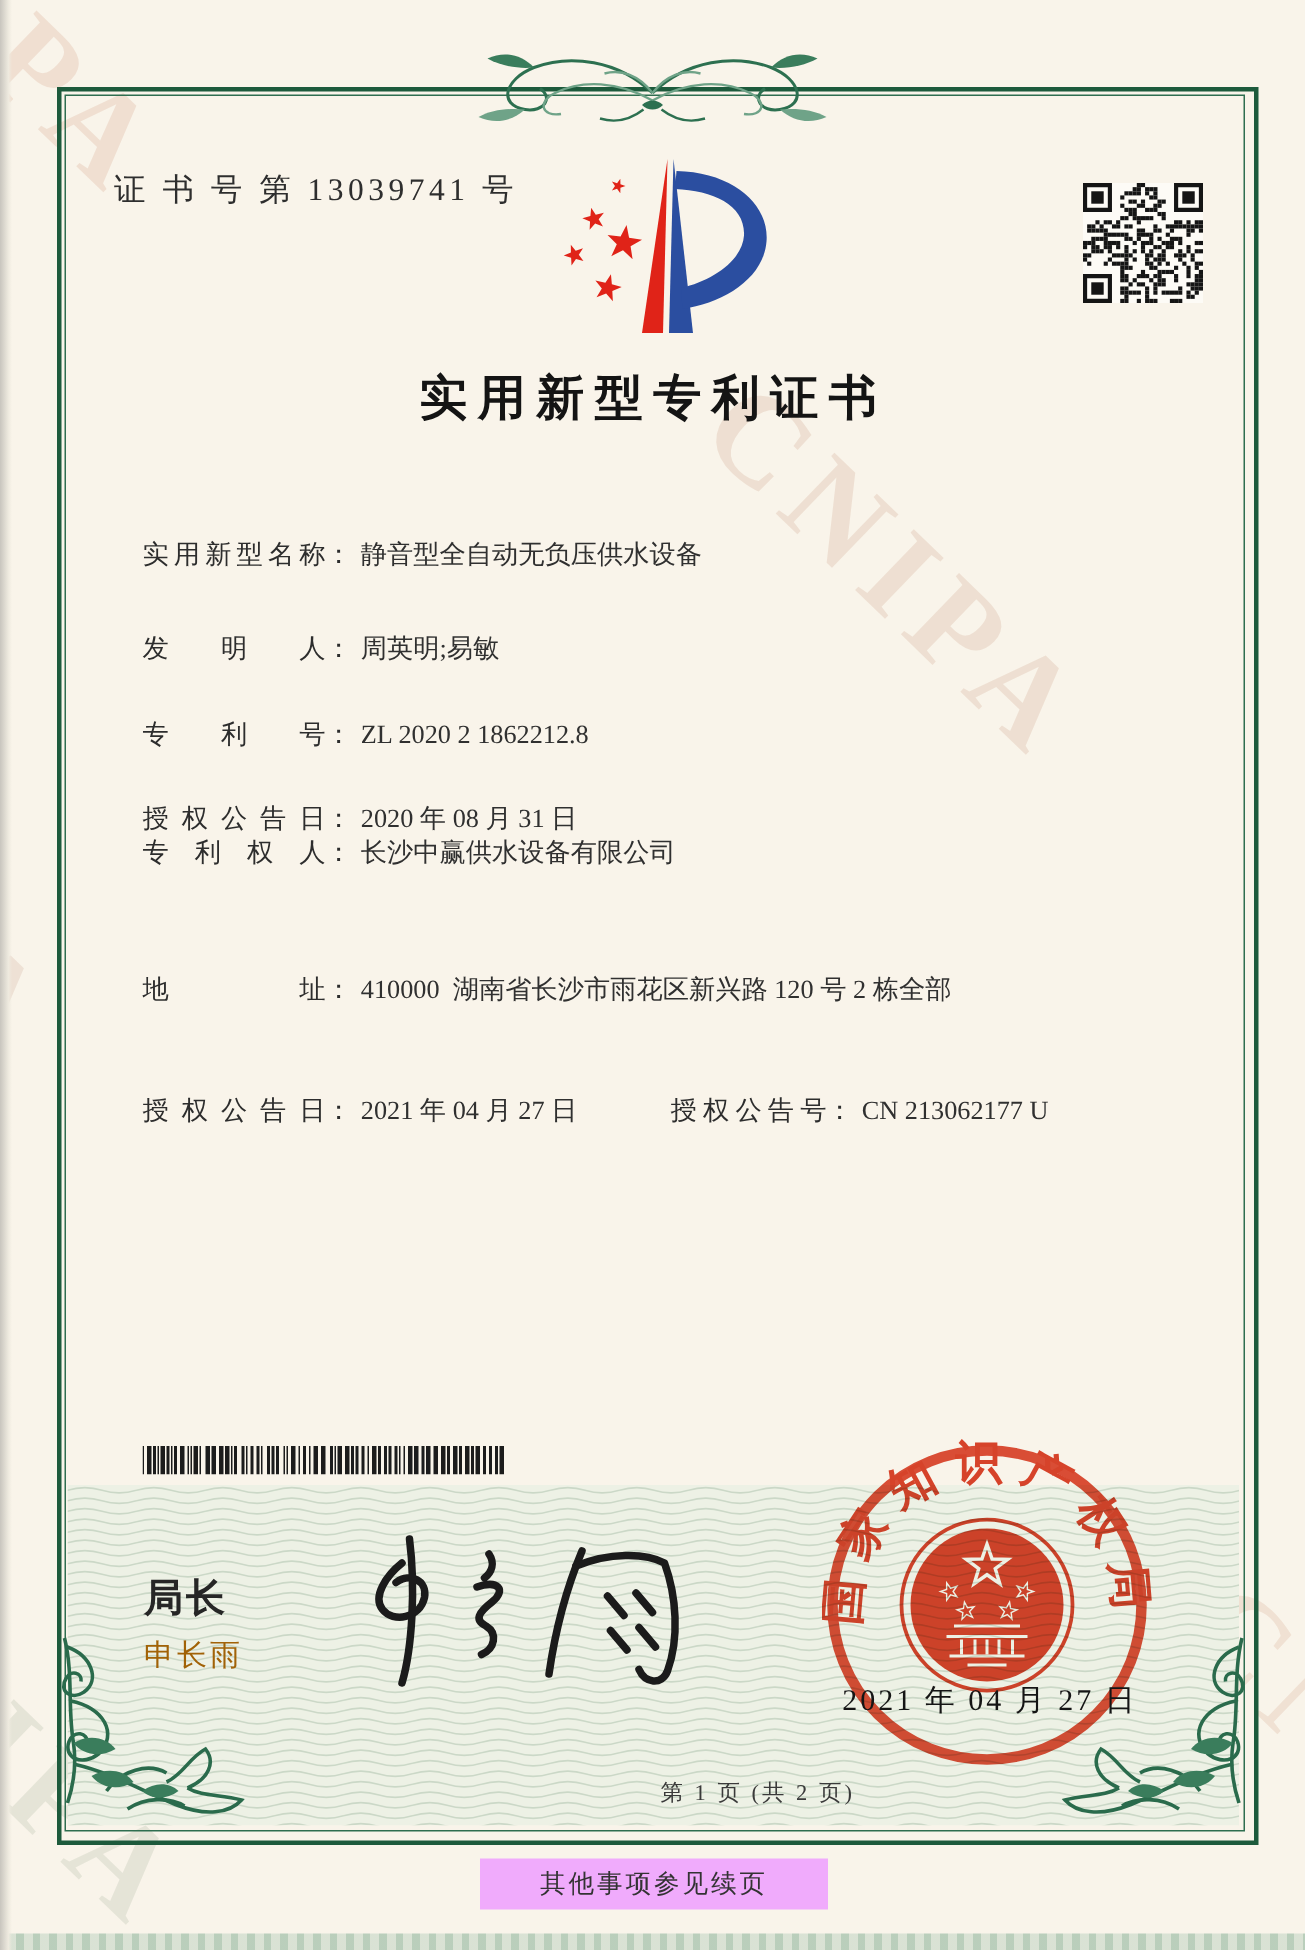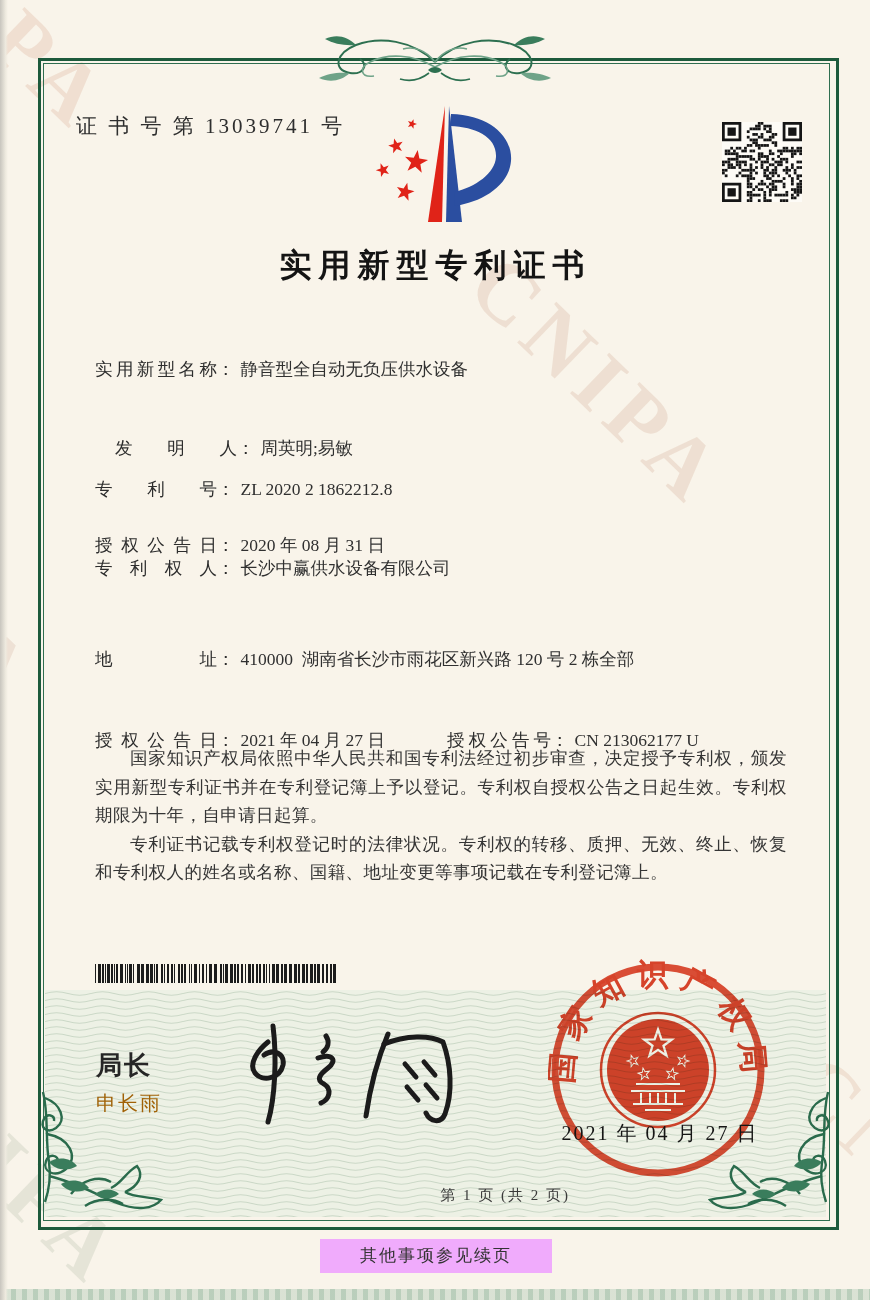--- a/index.html
+++ b/index.html
@@ -451,21 +451,21 @@
       </g>
     </svg>
   </div>
 
   <div class="abs title">实用新型专利证书</div>
 
   <div class="abs rows">
     <div class="frow" style="top:357px;">
       <span class="flabel">实用新型名称</span><span class="fcolon">：</span><span class="fvalue">静音型全自动无负压供水设备</span>
     </div>
-    <div class="frow" style="top:436px;margin-left:20px;">
+    <div class="frow" style="top:420px;">
       <span class="flabel">发明人</span><span class="fcolon">：</span><span class="fvalue">周英明;易敏</span>
     </div>
     <div class="frow" style="top:477px;">
       <span class="flabel">专利号</span><span class="fcolon">：</span><span class="fvalue">ZL 2020 2 1862212.8</span>
     </div>
     <div class="frow" style="top:533px;">
       <span class="flabel">授权公告日</span><span class="fcolon">：</span><span class="fvalue">2020 年 08 月 31 日</span>
     </div>
     <div class="frow" style="top:556px;">
       <span class="flabel">专利权人</span><span class="fcolon">：</span><span class="fvalue">长沙中赢供水设备有限公司</span>
@@ -474,24 +474,20 @@
       <span class="flabel">地址</span><span class="fcolon">：</span><span class="fvalue">410000  湖南省长沙市雨花区新兴路 120 号 2 栋全部</span>
     </div>
     <div class="frow" style="top:703px;width:690px;margin-top:25px;">
       <span class="flabel">授权公告日</span><span class="fcolon">：</span><span class="fvalue">2021 年 04 月 27 日</span>
       <span class="pair2">
         <span class="flabel2">授权公告号</span><span class="fcolon">：</span><span class="fvalue">CN 213062177 U</span>
       </span>
     </div>
   </div>
 
-  <div class="abs body-text">
-    <p>国家知识产权局依照中华人民共和国专利法经过初步审查，决定授予专利权，颁发实用新型专利证书并在专利登记簿上予以登记。专利权自授权公告之日起生效。专利权期限为十年，自申请日起算。</p>
-    <p>专利证书记载专利权登记时的法律状况。专利权的转移、质押、无效、终止、恢复和专利权人的姓名或名称、国籍、地址变更等事项记载在专利登记簿上。</p>
-  </div>
 
   <div class="abs barcode">
     <svg width="243" height="19">
         <g id="barcode-bars" fill="#1c1c1c">
           <rect x="0" y="0" width="1" height="19"></rect>
           <rect x="3" y="0" width="3" height="19"></rect>
           <rect x="7" y="0" width="2" height="19"></rect>
           <rect x="10" y="0" width="1" height="19"></rect>
           <rect x="12" y="0" width="3" height="19"></rect>
           <rect x="16" y="0" width="2" height="19"></rect>

